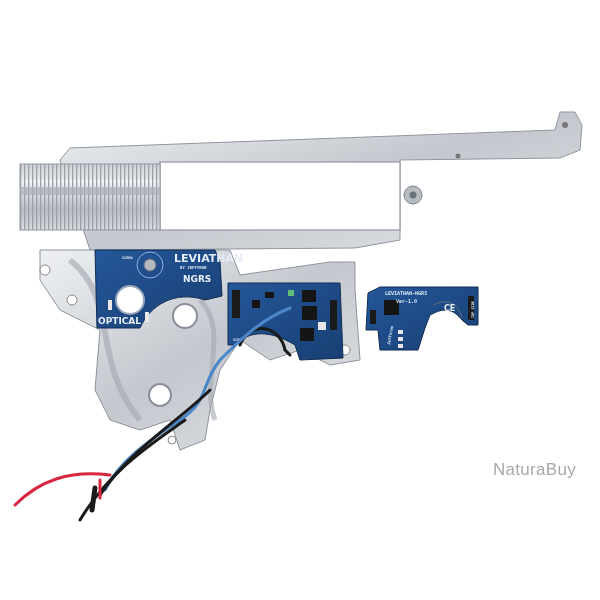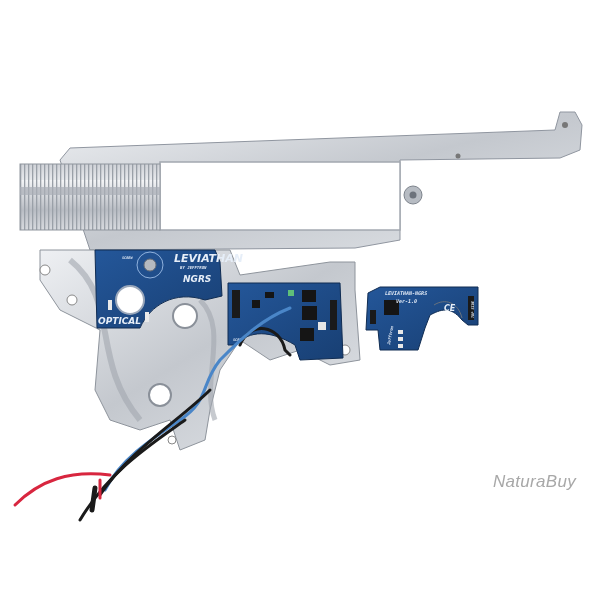--- a/index.html
+++ b/index.html
@@ -1,18 +1,18 @@
 <!DOCTYPE html>
 <html><head>
   <meta charset="utf-8">
   <style>
     html, body { margin: 0; padding: 0; background: #ffffff; }
-    .canvas { position: relative; width: 600px; height: 600px; overflow: hidden; background: #ffffff; font-family: "DejaVu Sans", sans-serif; font-style: italic; }
+    .canvas { position: relative; width: 600px; height: 600px; overflow: hidden; background: #ffffff; font-family: "DejaVu Sans", sans-serif; }
     svg.scene { position: absolute; left: 0; top: 0; }
-    .watermark { position: absolute; left: 493px; top: 460px; font-family: "Liberation Sans", sans-serif; font-size: 17px; color: #a8a8a8; letter-spacing: 0.3px; margin-top: 12px; }
+    .watermark { position: absolute; left: 493px; top: 460px; font-family: "Liberation Sans", sans-serif; font-size: 17px; color: #a8a8a8; letter-spacing: 0.3px; }
     .pcb-text { font-family: "DejaVu Sans Mono", monospace; fill: #dfe8f5; font-weight: bold; }
     .pcb-sans { font-family: "DejaVu Sans", sans-serif; fill: #e6eef8; font-weight: bold; }
   </style>
 </head>
 <body>
 
 <div class="canvas">
   <svg class="scene" width="600" height="600" viewBox="0 0 600 600">
     <defs>
       <linearGradient id="alu" x1="0" y1="0" x2="1" y2="1">

